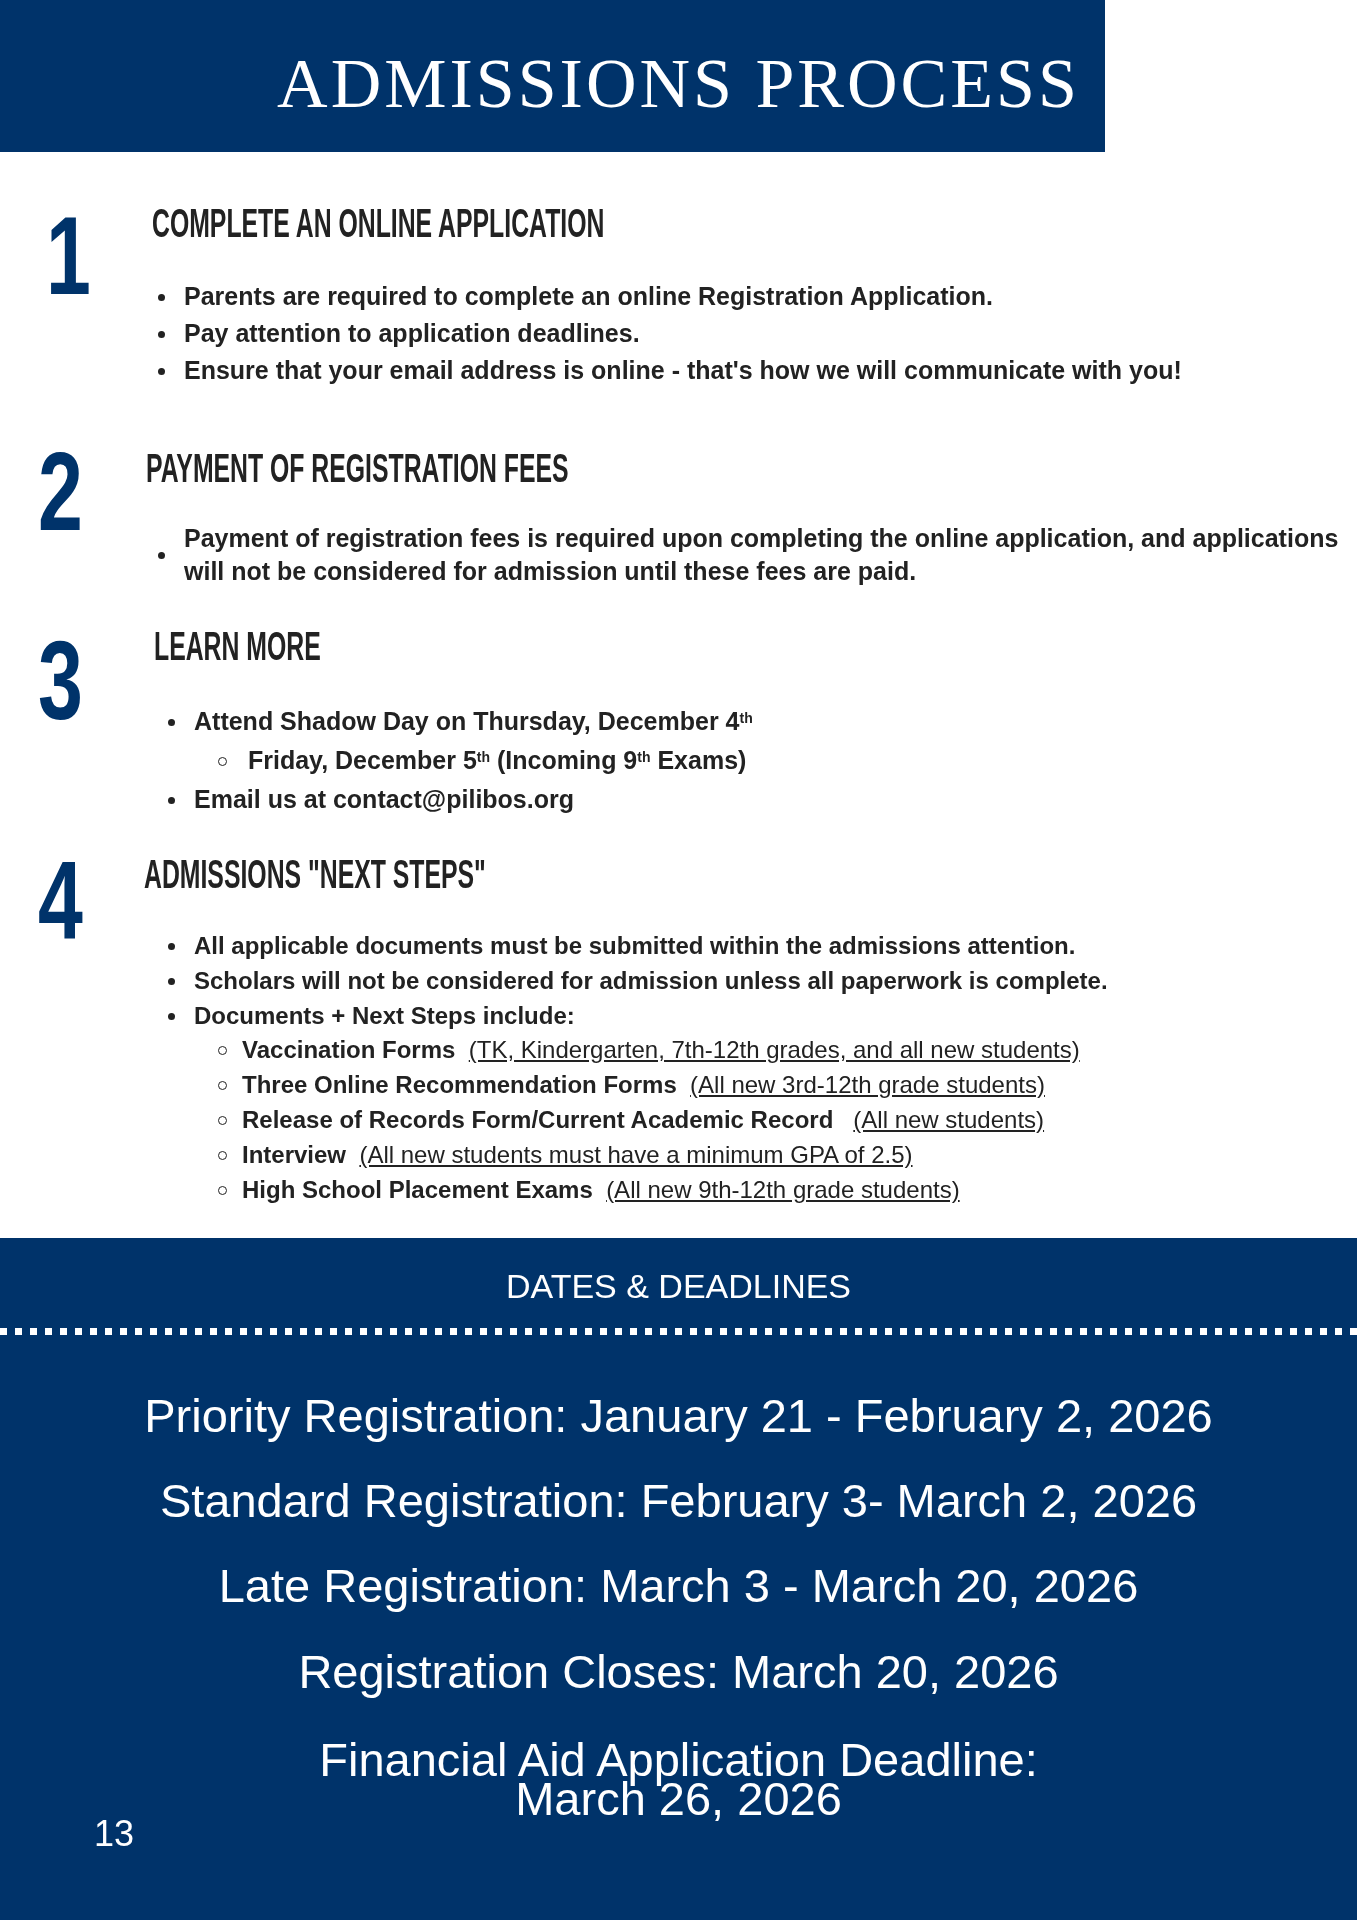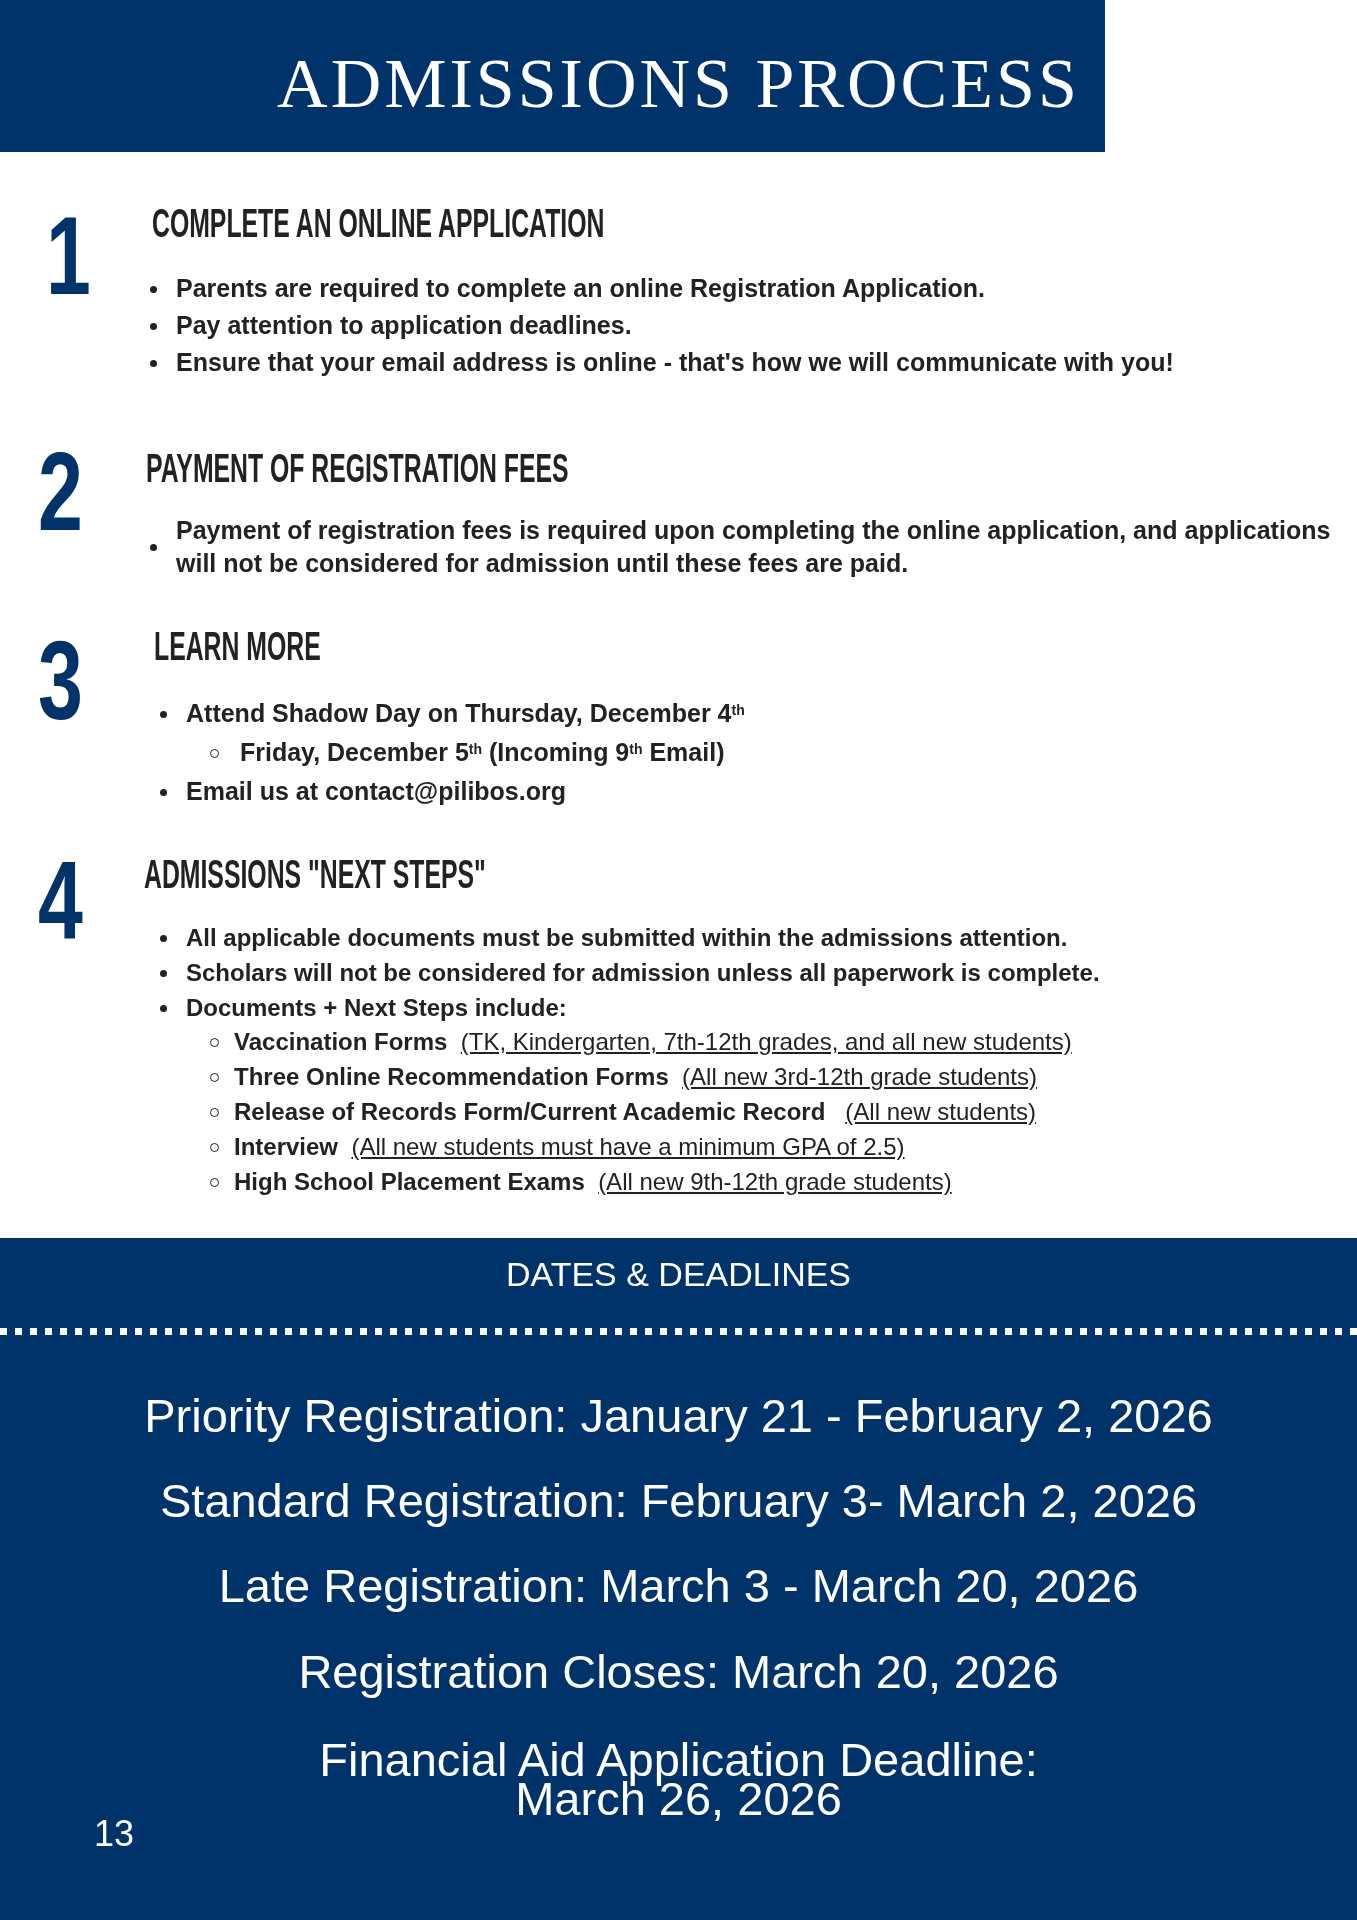--- a/index.html
+++ b/index.html
@@ -25,42 +25,42 @@
     font-size: 112px; line-height: 112px;
     transform: scaleX(0.72); transform-origin: left top;
   }
   .step-title {
     position: absolute; color: #222222;
     font-family: "Liberation Sans", sans-serif; font-weight: bold;
     font-size: 40px; line-height: 44px; white-space: nowrap;
     transform: scaleX(0.62); transform-origin: left top;
   }
   ul.blist {
-    position: absolute; margin: 8px; padding: 0; list-style: none;
+    position: absolute; margin: 16px; padding: 0; list-style: none;
     font-weight: bold; font-size: 25px; color: #222222;
   }
   ul.blist li { position: relative; padding-left: 30px; white-space: nowrap; }
   ul.blist li::before {
     content: ""; position: absolute; left: 4px; top: 50%;
     width: 7px; height: 7px; margin-top: -3px; border-radius: 50%; background: #222222;
   }
   ul.blist li.sub { padding-left: 84px; }
   ul.blist li.sub::before {
     left: 54px; width: 7px; height: 7px; background: transparent;
     border: 1.5px solid #222222; margin-top: -4px;
   }
   ul.blist li.wrap { white-space: normal; }
   sup { font-size: 14px; vertical-align: top; position: relative; top: -3px; }
   .note { font-weight: normal; text-decoration: underline; }
   .dates {
     position: absolute; left: 0; top: 1238px; width: 1357px; height: 682px;
     background: #00336a;
   }
   .dates-title {
-    position: absolute; left: 0; width: 1357px; top: 16px;
+    position: absolute; left: 0; width: 1357px; top: 28px;
     text-align: center; color: #ffffff; font-size: 34px; line-height: 40px;
   }
   .dots {
     position: absolute; left: 0; top: 90px; width: 1357px; height: 7px;
     background-image: linear-gradient(to right, #ffffff 0, #ffffff 7px, transparent 7px, transparent 15px);
     background-size: 15px 7px; background-repeat: repeat-x;
   }
   .date-line {
     position: absolute; left: 0; width: 1357px;
     text-align: center; color: #ffffff; font-size: 47px; line-height: 42px;
@@ -88,21 +88,21 @@
 <div class="step-num" style="left:38px; top:436px;">2</div>
 <div class="step-title" style="left:146px; top:446px;">PAYMENT OF REGISTRATION FEES</div>
 <ul class="blist" style="left:138px; top:506px; line-height:33px; width:1200px;">
   <li class="wrap">Payment of registration fees is required upon completing the online application, and applications will not be considered for admission until these fees are paid.</li>
 </ul>
 
 <div class="step-num" style="left:38px; top:625px;">3</div>
 <div class="step-title" style="left:154px; top:624px;">LEARN MORE</div>
 <ul class="blist" style="left:148px; top:686px; line-height:39px;">
   <li><span>Attend Shadow Day on Thursday, December 4</span><sup>th</sup></li>
-  <li class="sub" style="padding-left:84px;"><span>Friday, December 5</span><sup>th</sup><span> (Incoming 9</span><sup>th</sup><span> Email)</span></li>
+  <li class="sub" style="padding-left:84px;"><span>Friday, December 5</span><sup>th</sup><span> (Incoming 9</span><sup>th</sup><span> Exams)</span></li>
   <li>Email us at contact@pilibos.org</li>
 </ul>
 
 <div class="step-num" style="left:38px; top:845px;">4</div>
 <div class="step-title" style="left:144px; top:852px;">ADMISSIONS "NEXT STEPS"</div>
 <ul class="blist" style="left:148px; top:912px; line-height:35px; font-size:24px;">
   <li>All applicable documents must be submitted within the admissions attention.</li>
   <li>Scholars will not be considered for admission unless all paperwork is complete.</li>
   <li>Documents + Next Steps include:</li>
 </ul>

